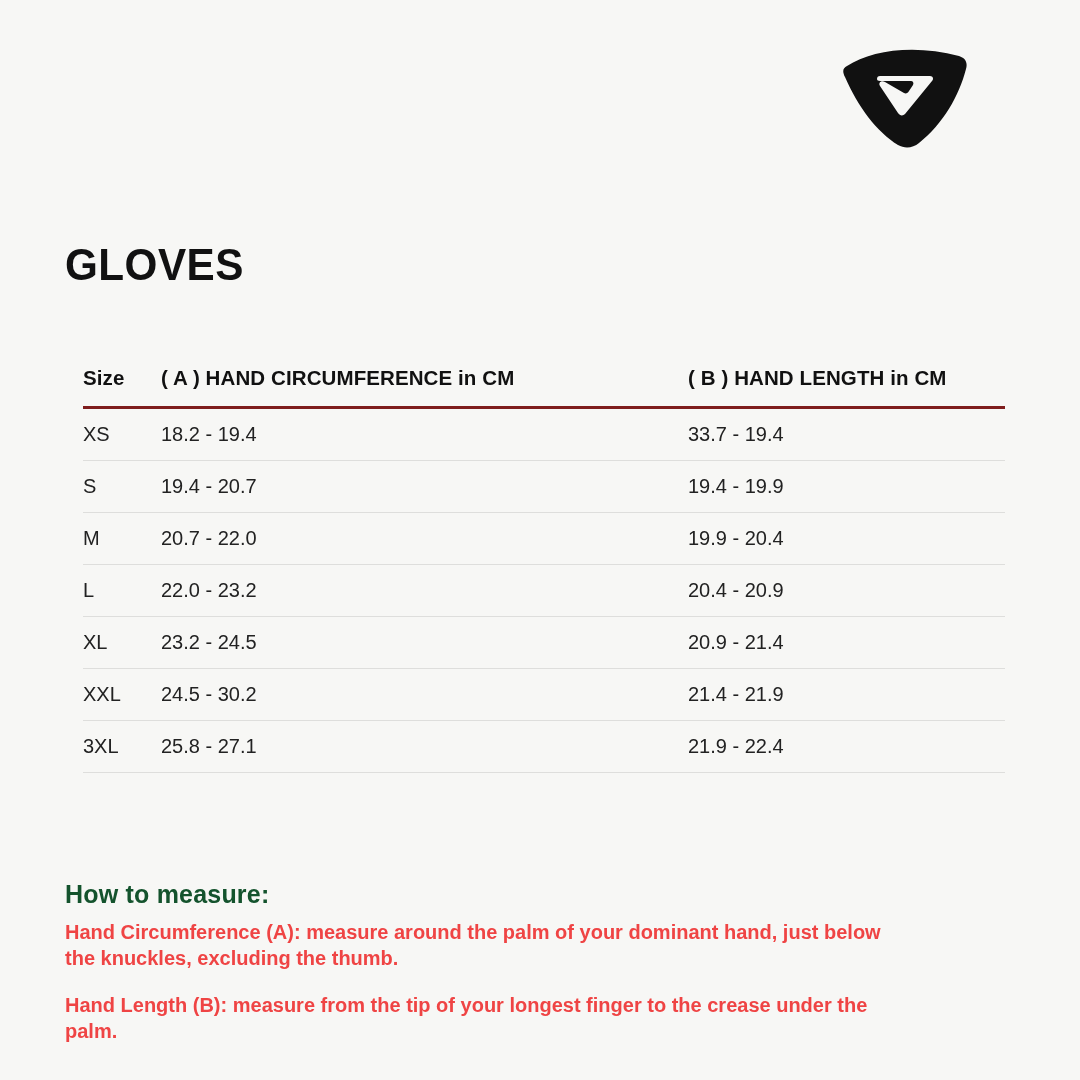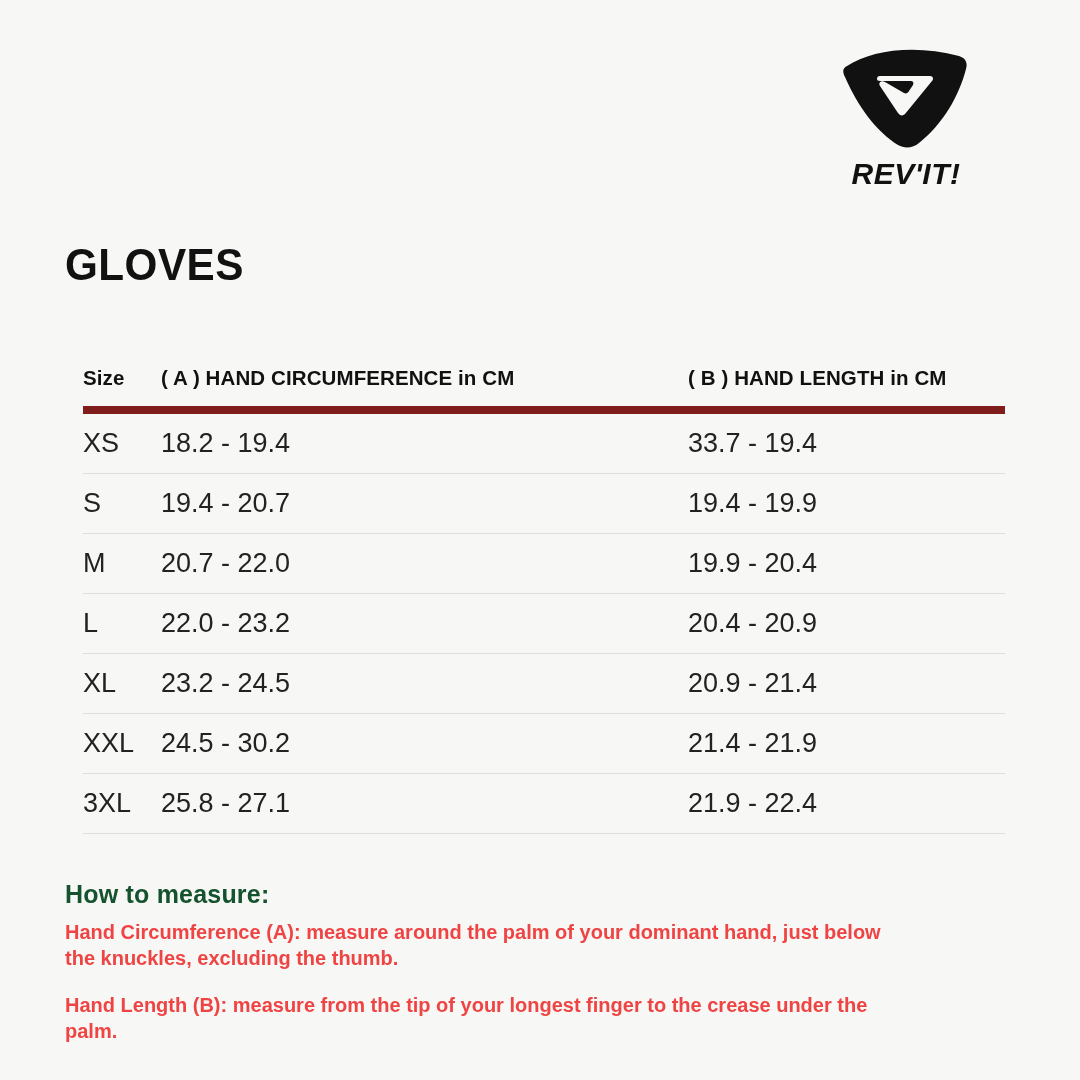--- a/index.html
+++ b/index.html
@@ -74,28 +74,28 @@
     border-collapse: collapse;
     width: 100%;
     font-size: 20px;
     color: #1d1d1d;
   }
   table.size-table thead th {
     text-align: left;
     font-weight: bold;
     font-size: 20.5px;
     padding: 0 0 16px 0;
-    border-bottom: 8px solid #7f1d1d;
+    border-bottom: 3px solid #7f1d1d;
     color: #111;
     letter-spacing: 0.1px;
   }
   table.size-table tbody td {
     padding: 14px 0 14px 0;
     border-bottom: 1px solid #dededc;
-    font-size: 27px;
+    font-size: 20px;
     font-weight: 400;
     color: #222;
   }
   table.size-table tbody tr:last-child td {
     border-bottom: 1px solid #dededc;
   }
   col.c-size { width: 78px; }
   col.c-a { width: 527px; }
   col.c-b { width: auto; }
 
@@ -126,21 +126,20 @@
 </head>
 <body>
 
 <div class="page">
 
   <div class="brand">
     <svg class="brand-mark" viewBox="0 0 130 105" aria-hidden="true">
       <path d="M6 20 C30 4, 74 -2, 118 10 C124 12, 127 16, 125 23 C118 50, 102 78, 78 97 C72 102, 64 103, 57 99 C36 86, 17 61, 4 31 C1 25, 2 22, 6 20 Z" fill="#111111"></path>
       <path d="M36 33 C36 31, 37 30, 39 30 L89 30 C92 30, 93 33, 91 35 L64 68 C62 70, 59 70, 57 67 L39 40 C37 37, 40 34, 44 36 L63 47 C65 48, 67 47, 68 45 L72 39 C73 37, 72 35, 70 35 L39 35 C37 35, 36 34, 36 33 Z" fill="#f7f7f5"></path>
     </svg>
-    <span class="brand-word">REV'IT!</span>
   </div>
 
   <h1 class="title">GLOVES</h1>
 
   <div class="table-wrap">
     <table class="size-table">
       <colgroup>
         <col class="c-size">
         <col class="c-a">
         <col class="c-b">

